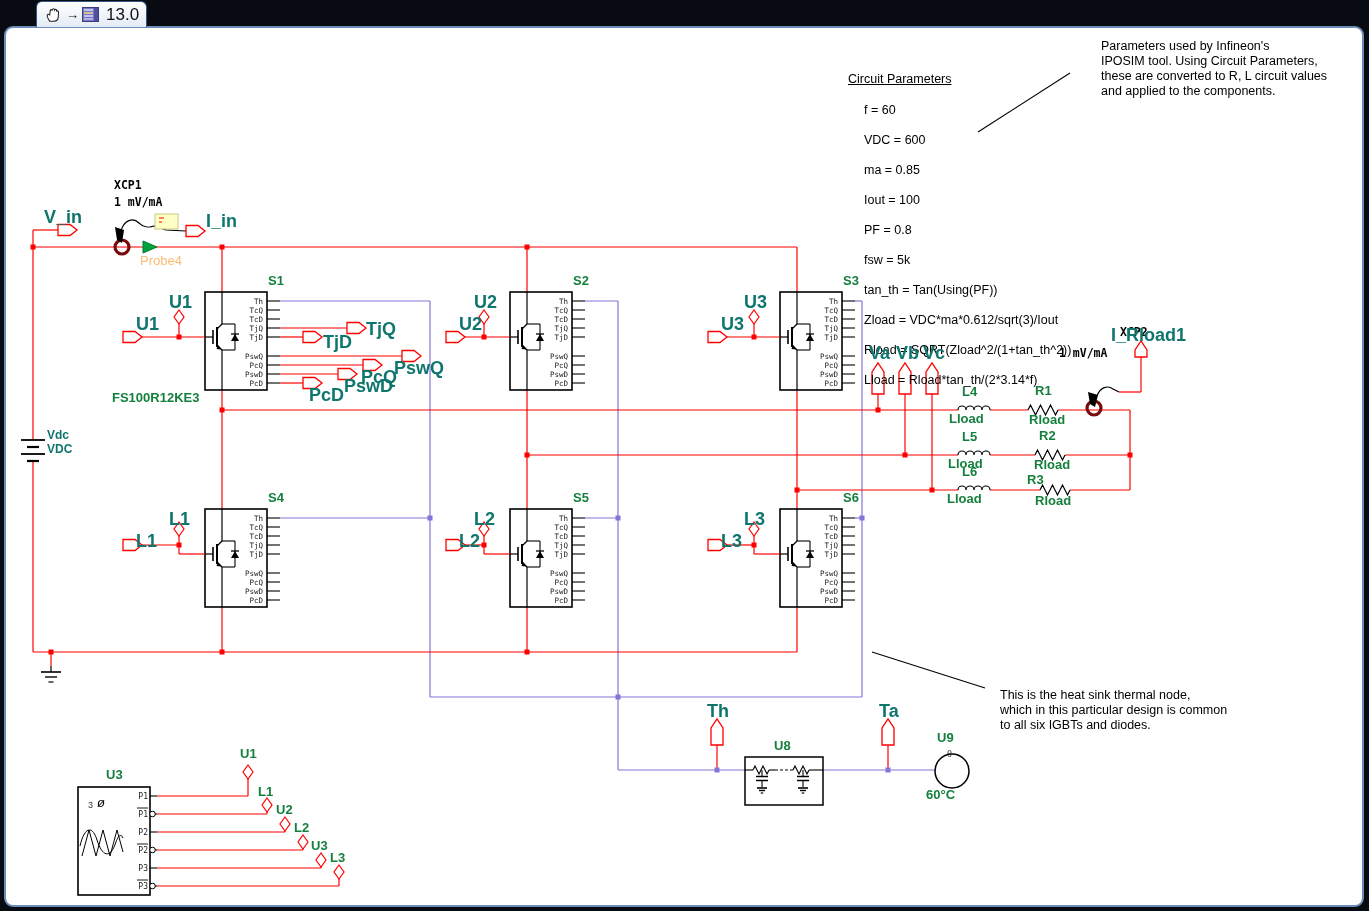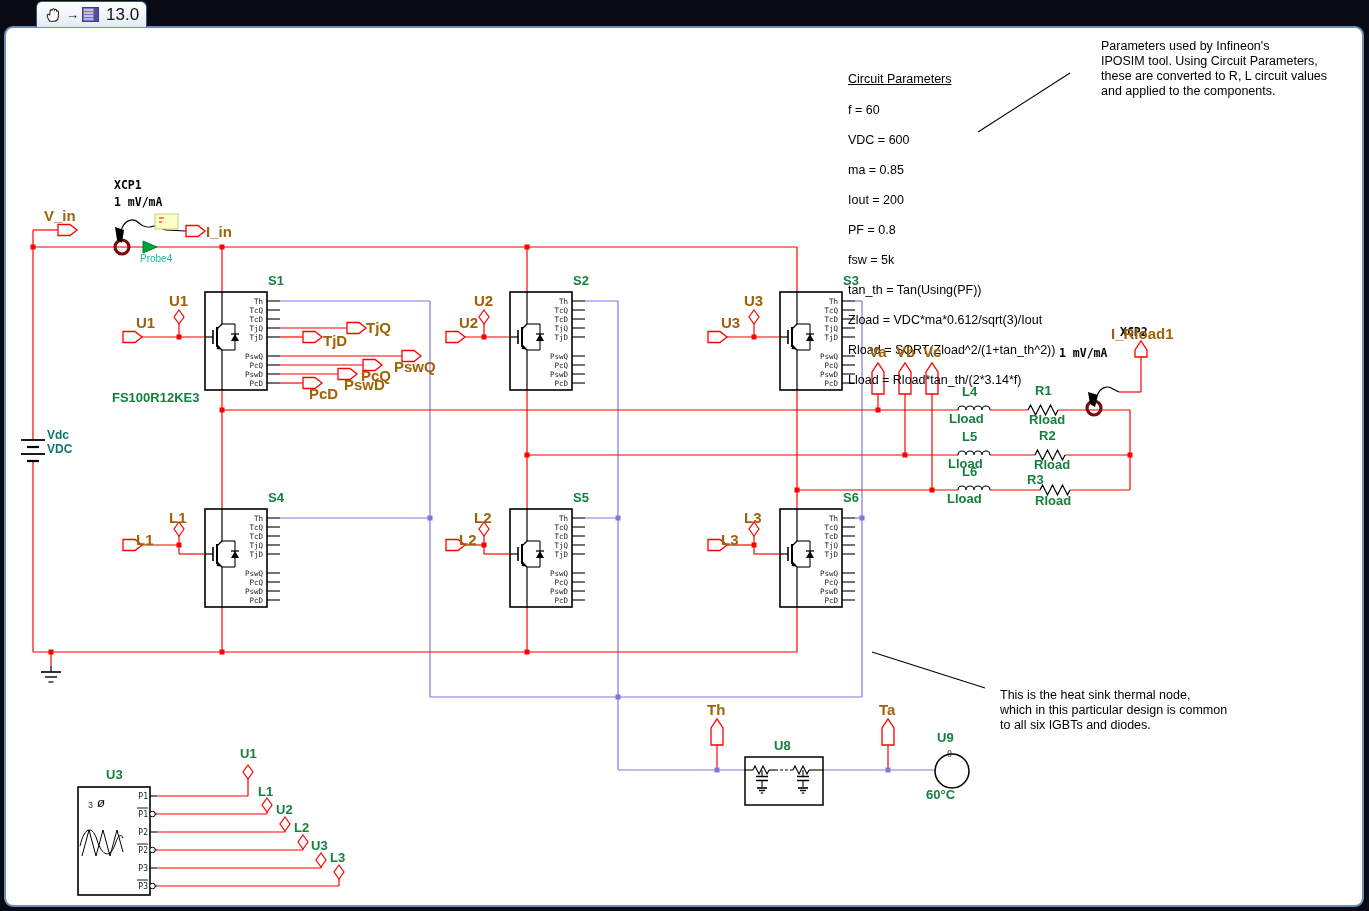--- a/index.html
+++ b/index.html
@@ -3,29 +3,29 @@
 <meta charset="utf-8">
 <style>
   html,body{margin:0;padding:0;background:#090b12;}
   .frame{position:relative;width:1369px;height:911px;background:#090b12;overflow:hidden;
          font-family:"Liberation Sans",sans-serif;}
   .sheet{position:absolute;left:4px;top:26px;width:1360px;height:881px;background:#ffffff;
          border:2px solid #6d8cba;border-radius:9px;box-sizing:border-box;}
   .plane{position:absolute;left:0;top:0;}
   #labels{position:absolute;left:0;top:0;width:1369px;height:911px;}
   .L{position:absolute;white-space:pre;line-height:1.05;}
-  .r13{color:#a16207;font-weight:700;font-size:15px;}
+  .r13{color:#0f766e;font-weight:700;font-size:18px;}
   .b13{color:#15803d;font-weight:700;font-size:13px;}
   .b12{color:#0f766e;font-weight:700;font-size:12px;}
-  .k12{color:#14b8a6;font-size:10px;}
+  .k12{color:#fdba74;font-size:13px;}
   .m12{font-family:"DejaVu Sans Mono",monospace;font-weight:700;font-size:11.5px;color:#000;}
   .s9{color:#333;font-size:9px;}
   .s13{color:#000;font-size:13px;font-style:italic;}
   .note{position:absolute;font-size:12.5px;line-height:15px;color:#000;white-space:pre-line;}
-  .pline{display:block;}
+  .pline{display:block;margin-left:16px;}
   .params-title{display:block;text-decoration:underline;margin-bottom:1px;}
   .pintext{font-family:"DejaVu Sans Mono",monospace;font-size:7.5px;fill:#1a1a1a;}
   .pwmpin{font-family:"DejaVu Sans Mono",monospace;font-size:8px;fill:#1a1a1a;}
   .tab{position:absolute;left:36px;top:1px;height:25px;display:flex;align-items:center;gap:3px;
        padding:0 7px;background:linear-gradient(#ffffff,#e3ebf7);border:1px solid #2f5887;
        border-bottom:none;border-radius:6px 6px 0 0;z-index:5;}
   .tab-arrow{font-size:13px;color:#111;}
   .tab-zoom{font-size:17px;color:#111;padding-left:4px;}
 </style>
 </head>
@@ -435,21 +435,21 @@
       <rect x="714.5" y="767.5" width="5" height="5" fill="#8673d8"></rect>
       <rect x="885.5" y="767.5" width="5" height="5" fill="#8673d8"></rect>
     </svg>
 
   <div id="labels">
     <div class="note" style="left:848px;top:57px;width:240px">
       <span class="params-title">Circuit Parameters</span>
       <span class="pline">f = 60</span>
       <span class="pline">VDC = 600</span>
       <span class="pline">ma = 0.85</span>
-      <span class="pline">Iout = 200</span>
+      <span class="pline">Iout = 100</span>
       <span class="pline">PF = 0.8</span>
       <span class="pline">fsw = 5k</span>
       <span class="pline">tan_th = Tan(Using(PF))</span>
       <span class="pline">Zload = VDC*ma*0.612/sqrt(3)/Iout</span>
       <span class="pline">Rload = SQRT(Zload^2/(1+tan_th^2))</span>
       <span class="pline">Lload = Rload*tan_th/(2*3.14*f)</span>
     </div>
     <div class="note" style="left:1101px;top:39px;width:268px">Parameters used by Infineon's
 IPOSIM tool. Using Circuit Parameters,
 these are converted to R, L circuit values
@@ -494,21 +494,21 @@
       <span class="L b13" style="left: 962px; top: 430px;">L5</span>
       <span class="L b13" style="left: 948px; top: 457px;">Lload</span>
       <span class="L b13" style="left: 1039px; top: 429px;">R2</span>
       <span class="L b13" style="left: 1034px; top: 458px;">Rload</span>
       <span class="L b13" style="left: 962px; top: 465px;">L6</span>
       <span class="L b13" style="left: 947px; top: 492px;">Lload</span>
       <span class="L b13" style="left: 1027px; top: 473px;">R3</span>
       <span class="L b13" style="left: 1035px; top: 494px;">Rload</span>
       <span class="L m12" style="left: 114px; top: 179px;">XCP1</span>
       <span class="L m12" style="left: 114px; top: 196px;">1 mV/mA</span>
-      <span class="L r13" style="left: 206px; top: 224px; text-align: right;">I_in</span>
+      <span class="L r13" style="left: 206px; top: 212px; text-align: right;">I_in</span>
       <span class="L r13" style="left: 44px; top: 208px;">V_in</span>
       <span class="L k12" style="left: 140px; top: 254px;">Probe4</span>
       <span class="L m12" style="left: 1120px; top: 319px; margin-top: 7px;">XCP2</span>
       <span class="L m12" style="left: 1059px; top: 347px;">1 mV/mA</span>
       <span class="L r13" style="left: 1111px; top: 326px;">I_Rload1</span>
       <span class="L r13" style="left: 707px; top: 702px;">Th</span>
       <span class="L r13" style="left: 879px; top: 702px;">Ta</span>
       <span class="L b13" style="left: 774px; top: 739px;">U8</span>
       <span class="L s9" style="left: 947px; top: 750px;">θ</span>
       <span class="L b13" style="left: 937px; top: 731px;">U9</span>

